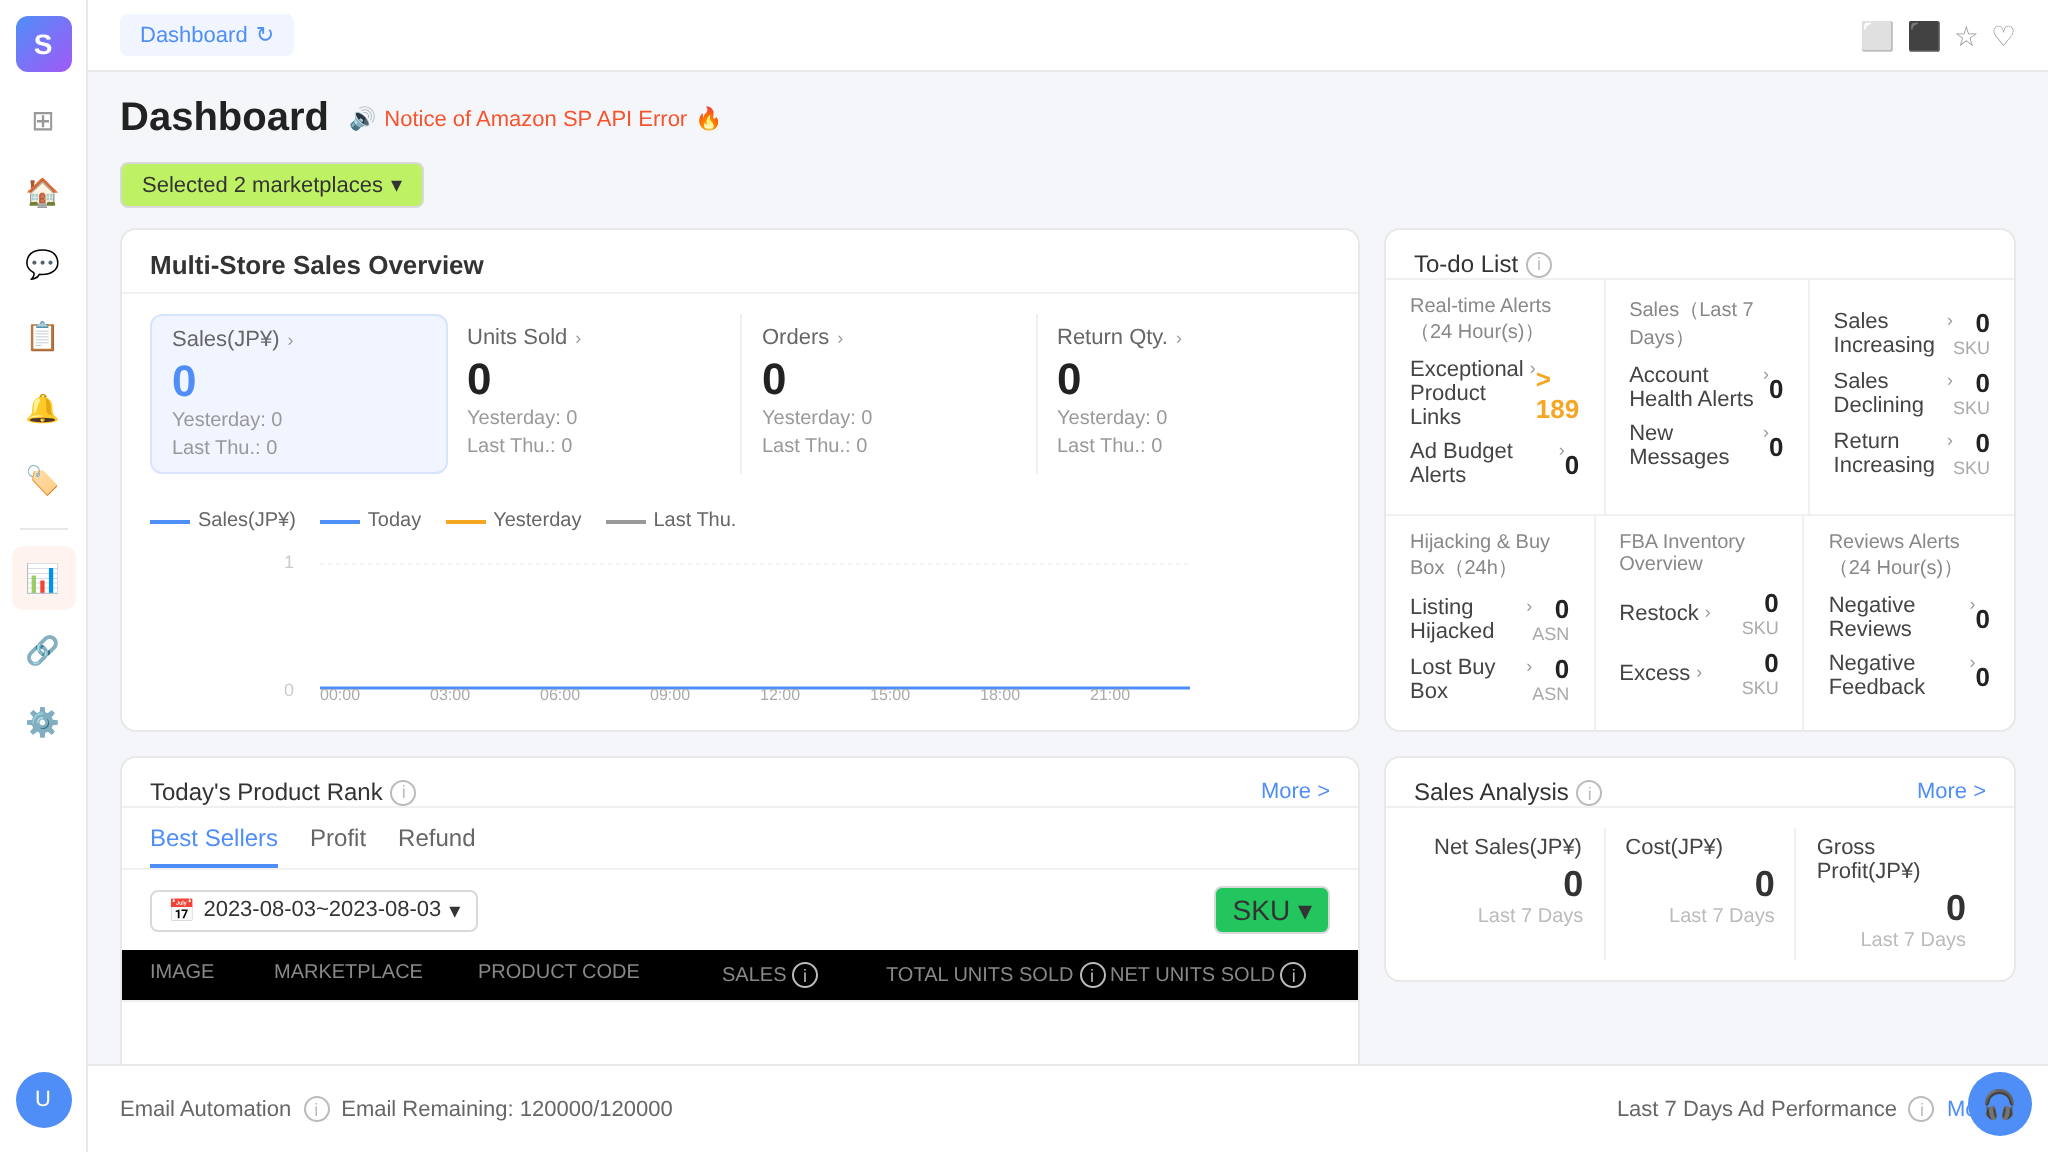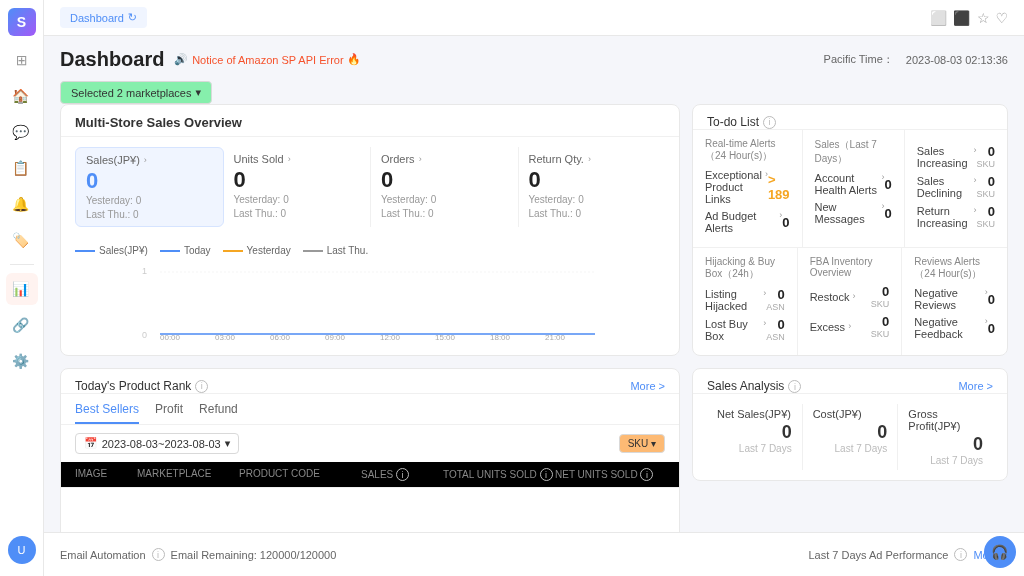--- a/index.html
+++ b/index.html
@@ -22,21 +22,21 @@
     .tab-active { background: #f0f5ff; border-radius: 4px; padding: 4px 10px; font-size: 11px; color: #4f8ef7; display: flex; align-items: center; gap: 4px; }
     .topbar-right { display: flex; align-items: center; gap: 6px; color: #999; font-size: 14px; }
 
     
     .content { flex: 1; overflow-y: auto; padding: 12px 16px; }
     .content-header { display: flex; align-items: center; justify-content: space-between; margin-bottom: 10px; }
     .page-title { font-size: 20px; font-weight: 600; color: #222; display: flex; align-items: center; gap: 8px; }
     .notice { font-size: 11px; color: #f5532d; display: flex; align-items: center; gap: 4px; }
     .header-right { font-size: 11px; color: #666; display: flex; align-items: center; gap: 12px; }
 
-    .marketplace-selector { display: flex; align-items: center; gap: 4px; border: 1px solid #d9d9d9; border-radius: 4px; padding: 4px 10px; font-size: 11px; cursor: pointer; background: #86efac; width: fit-content; }
+    .marketplace-selector { display: flex; align-items: center; gap: 4px; border: 1px solid #d9d9d9; border-radius: 4px; padding: 4px 10px; font-size: 11px; cursor: pointer; background: #bef264; margin-bottom: 10px; width: fit-content; }
 
     
     .dashboard-grid { display: grid; grid-template-columns: 1fr 1fr; gap: 12px; }
     .left-col { display: flex; flex-direction: column; gap: 12px; }
     .right-col { display: flex; flex-direction: column; gap: 12px; }
 
     
     .card { background: #fff; border-radius: 8px; border: 1px solid #e8e8e8; }
     .card-header { padding: 10px 14px 6px; font-size: 13px; font-weight: 600; display: flex; align-items: center; gap: 4px; border-bottom: 1px solid #f0f0f0; }
     .card-header-row { display: flex; align-items: center; justify-content: space-between; padding: 10px 14px 0; border-bottom: 1px solid #f0f0f0; }
@@ -73,21 +73,21 @@
     .todo-bottom-section { padding: 8px 12px; border-right: 1px solid #f0f0f0; }
     .todo-bottom-section:last-child { border-right: none; }
 
     
     .rank-tabs { display: flex; gap: 16px; padding: 8px 14px 0; border-bottom: 1px solid #f0f0f0; }
     .rank-tab { font-size: 12px; padding-bottom: 6px; cursor: pointer; color: #666; }
     .rank-tab.active { color: #4f8ef7; border-bottom: 2px solid #4f8ef7; font-weight: 500; }
     .rank-filters { display: flex; align-items: center; gap: 8px; padding: 8px 14px; }
     .rank-filter-spacer { flex: 1; }
     .date-picker { display: flex; align-items: center; gap: 4px; border: 1px solid #d9d9d9; border-radius: 4px; padding: 3px 8px; font-size: 11px; cursor: pointer; background: #fff; }
-    .sku-select { border: 1px solid #d9d9d9; border-radius: 4px; padding: 3px 8px; font-size: 10px; cursor: pointer; background: #fdba74; }
+    .sku-select { border: 1px solid #d9d9d9; border-radius: 4px; padding: 3px 8px; font-size: 14px; cursor: pointer; background: #22c55e; }
     .table-header { display: grid; grid-template-columns: 60px 100px 120px 80px 110px 110px; gap: 2px; padding: 6px 14px; background: #000000; border-bottom: 1px solid #f0f0f0; font-size: 10px; color: #888; font-weight: 500; }
     .no-data { display: flex; flex-direction: column; align-items: center; justify-content: center; padding: 40px; color: #bbb; font-size: 12px; }
 
     
     .sales-metrics { display: flex; gap: 0; padding: 10px 14px; }
     .sales-metric { flex: 1; padding: 4px 10px; }
     .sales-metric:not(:last-child) { border-right: 1px solid #f0f0f0; }
     .sales-metric-label { font-size: 11px; color: #444; margin-bottom: 2px; }
     .sales-metric-value { font-size: 18px; font-weight: 700; text-align: right; }
     .sales-metric-sub { font-size: 10px; color: #bbb; text-align: right; }
@@ -141,24 +141,20 @@
 
     <div class="content-header">
       <div style="display:flex;align-items:center;gap:10px;">
         <span class="page-title">Dashboard</span>
         <span class="notice">
           <span>🔊</span>
           <span>Notice of Amazon SP API Error</span>
           <span>🔥</span>
         </span>
       </div>
-      <div class="header-right">
-        <span>Pacific Time：</span>
-        <span>2023-08-03 02:13:36</span>
-      </div>
     </div>
 
     <div class="marketplace-selector">
       <span>Selected 2 marketplaces</span>
       <span>▾</span>
     </div>
 
     <div class="dashboard-grid">
 
       <div class="left-col">

